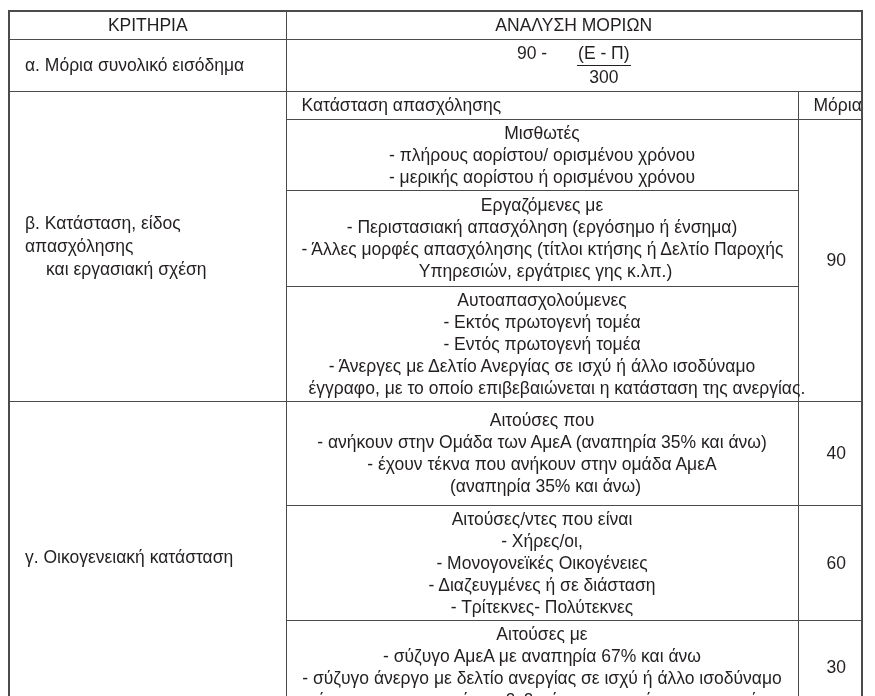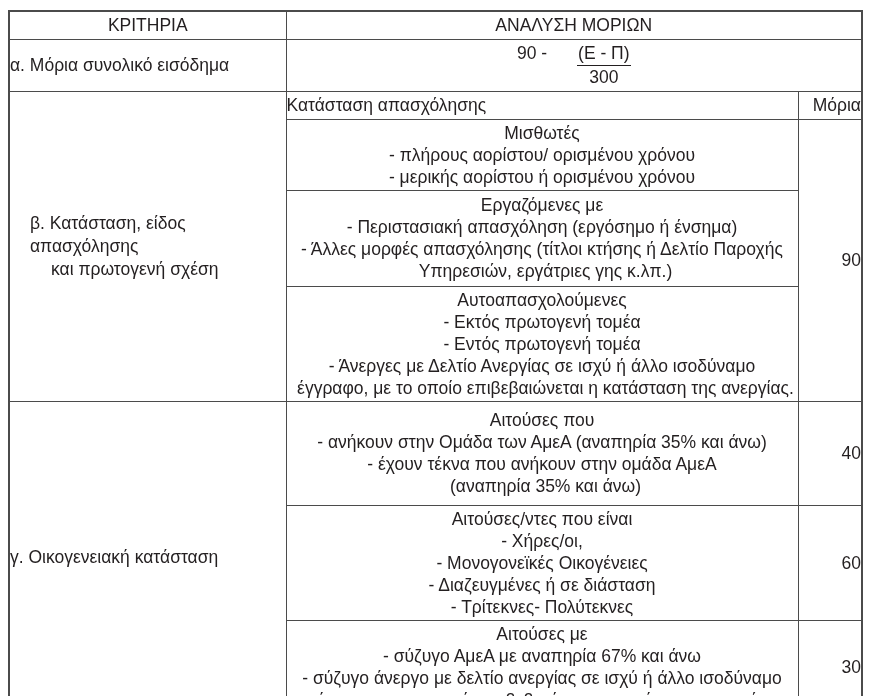--- a/index.html
+++ b/index.html
@@ -20,27 +20,27 @@
   col.col-criteria { width: 277px; }
   col.col-analysis { width: 512px; }
   col.col-points   { width: 64px; }
 
   th, td {
     border: 1.5px solid #4b4b4b;
     color: #231f20;
     font-size: 17.5px;
     font-weight: 400;
     vertical-align: middle;
-    padding: 2px 0;
+    padding: 2px 15px;
     line-height: 22px;
   }
   th { text-align: center; font-weight: 400; }
 
   .label-cell { text-align: left; }
-  .label-line { line-height: 23px; margin-left: 20px; }
+  .label-line { line-height: 23px; }
   .label-line.hang { padding-left: 21px; }
 
   .content-cell { text-align: left; }
   .line { white-space: nowrap; text-align: center; }
   .line.indent { padding-left: 7px; }
 
   .pts-cell { text-align: right; }
 
   .formula-cell { text-align: center; }
   .formula {
@@ -86,21 +86,21 @@
             <span class="num">(Ε - Π)</span>
             <span class="den">300</span>
           </span>
         </span>
       </td>
     </tr>
 
     <tr style="height:28px;">
       <td rowspan="4" class="label-cell">
         <div class="label-line">β. Κατάσταση, είδος απασχόλησης</div>
-        <div class="label-line hang">και πρωτογενή σχέση</div>
+        <div class="label-line hang">και εργασιακή σχέση</div>
       </td>
       <td class="content-cell">Κατάσταση απασχόλησης</td>
       <td class="pts-cell">Μόρια</td>
     </tr>
 
     <tr style="height:70px;">
       <td class="content-cell">
         <div class="line">Μισθωτές</div>
         <div class="line">- πλήρους αορίστου/ ορισμένου χρόνου</div>
         <div class="line">- μερικής αορίστου ή ορισμένου χρόνου</div>

